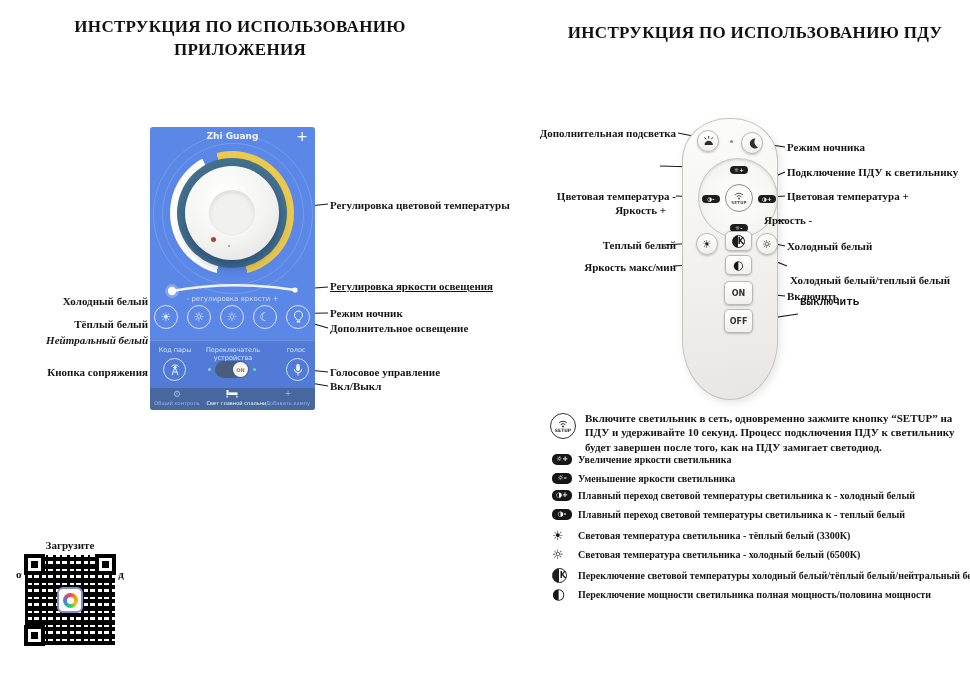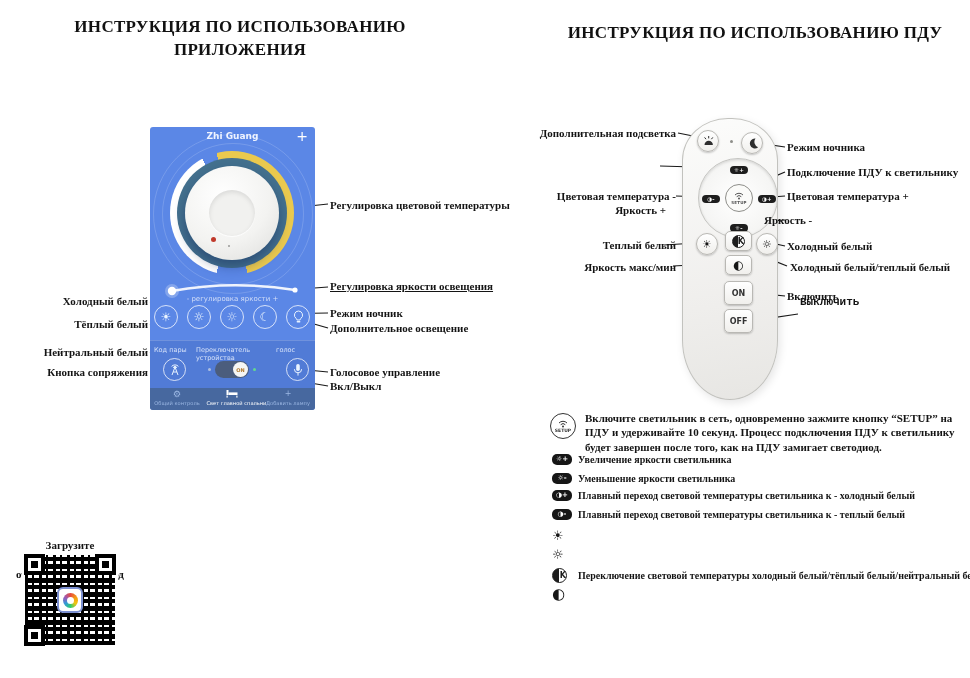--- a/index.html
+++ b/index.html
@@ -31,21 +31,21 @@
   .knob-dot-red{position:absolute;left:26px;top:71px;width:5px;height:5px;border-radius:50%;background:#c0392b;}
   .knob-dot{position:absolute;left:43px;top:79px;width:2px;height:2px;border-radius:50%;background:#9a9a98;}
   .slider-label{position:absolute;left:0;top:168px;width:100%;text-align:center;
                 font:400 7px "DejaVu Sans",sans-serif;color:#d3def8;}
   .app-btn{position:absolute;top:178px;width:24px;height:24px;border-radius:50%;
            border:1px solid rgba(255,255,255,.75);color:#eaf4ff;display:flex;align-items:center;
            justify-content:center;font:400 12px "DejaVu Sans",sans-serif;box-sizing:border-box;}
   .band{position:absolute;left:0;top:213px;width:100%;height:48px;background:rgba(18,38,96,.12);
         border-top:1px solid rgba(255,255,255,.18);}
   .mini-label{position:absolute;top:219px;font:400 6.5px "DejaVu Sans",sans-serif;color:#d6e2fa;
-              transform-origin:center;}
+              text-align:center;transform-origin:center;}
   .cir-icon{position:absolute;top:231px;width:23px;height:23px;border-radius:50%;
             border:1px solid rgba(255,255,255,.75);display:flex;align-items:center;justify-content:center;box-sizing:border-box;}
   .toggle{position:absolute;left:65px;top:234px;width:34px;height:17px;border-radius:9px;background:#4b5d7d;}
   .toggle-knob{position:absolute;right:1px;top:1px;width:15px;height:15px;border-radius:50%;background:#f6f6f4;
                display:flex;align-items:center;justify-content:center;font:700 5px "DejaVu Sans",sans-serif;color:#b07a30;}
   .tg-dot{position:absolute;top:241px;width:3px;height:3px;border-radius:50%;}
   .tabbar{position:absolute;left:0;top:261px;width:100%;height:22px;background:#47689f;border-radius:0 0 3px 3px;}
   .tab{position:absolute;top:1px;width:60px;text-align:center;color:#9cb8e4;}
   .tab .tab-ic{font:400 9px "DejaVu Sans",sans-serif;line-height:10px;display:block;}
   .tab .tab-lb{font:400 6px "DejaVu Sans",sans-serif;display:block;white-space:nowrap;transform:scale(.85);transform-origin:center;}
@@ -228,21 +228,21 @@
       </div>
       <div class="tab" style="left:108px;">
         <span class="tab-ic" style="font-size:8px;">+</span>
         <span class="tab-lb">Добавить лампу</span>
       </div>
     </div>
   </div>
 
   <div class="callout" style="right:822px;top:295px;">Холодный белый</div>
   <div class="callout" style="right:822px;top:318px;">Тёплый белый</div>
-  <div class="callout" style="right:822px;top:346px;">Нейтральный белый</div>
+  <div class="callout" style="right:822px;top:334px;font-style:italic;">Нейтральный белый</div>
   <div class="callout" style="right:822px;top:366px;">Кнопка сопряжения</div>
 
   <div class="callout" style="left:330px;top:199px;">Регулировка цветовой температуры</div>
   <div class="callout" style="left:330px;top:280px;text-decoration:underline;">Регулировка яркости освещения</div>
   <div class="callout" style="left:330px;top:307px;">Режим ночник</div>
   <div class="callout" style="left:330px;top:322px;">Дополнительное освещение</div>
   <div class="callout" style="left:330px;top:366px;">Голосовое управление</div>
   <div class="callout" style="left:330px;top:380px;">Вкл/Выкл</div>
 
   <div class="remote">
@@ -316,21 +316,21 @@
   <div class="callout" style="right:304px;top:160px;margin-top:44px;">Яркость +</div>
   <div class="callout" style="right:294px;top:190px;">Цветовая температура -</div>
   <div class="callout" style="right:294px;top:239px;">Теплый белый</div>
   <div class="callout" style="right:294px;top:261px;">Яркость макс/мин</div>
 
   <div class="callout" style="left:787px;top:141px;">Режим ночника</div>
   <div class="callout" style="left:787px;top:166px;">Подключение ПДУ к светильнику</div>
   <div class="callout" style="left:787px;top:190px;">Цветовая температура +</div>
   <div class="callout" style="left:764px;top:214px;">Яркость -</div>
   <div class="callout" style="left:787px;top:240px;">Холодный белый</div>
-  <div class="callout" style="left:790px;top:261px;">Холодный белый/теплый белый</div>
+  <div class="callout" style="left:790px;top:274px;">Холодный белый/теплый белый</div>
   <div class="callout" style="left:787px;top:290px;">Включить</div>
   <div class="callout" style="left:800px;top:296px;font-family:Liberation Mono, monospace;">Выключить</div>
 
   <div class="setup-note-ic">
     <svg width="12" height="9">
       <g stroke="#333" stroke-width="1" fill="none">
         <path d="M2 4 a5.5 5.5 0 0 1 8 0"></path>
         <path d="M3.7 5.7 a3.2 3.2 0 0 1 4.6 0"></path>
       </g>
       <circle cx="6" cy="7.6" r="1" fill="#333"></circle>
@@ -360,38 +360,41 @@
   <div class="legend-row" style="top:509px;">
     <span class="legend-ic">
         <span class="pill-ic">◑-</span>
       </span>
     <span class="legend-txt">Плавный переход световой температуры светильника к - теплый белый</span>
   </div>
   <div class="legend-row" style="top:529px;">
     <span class="legend-ic">
         <span class="sun-filled-ic">☀</span>
       </span>
+    <span class="legend-txt">Световая температура светильника - тёплый белый (3300К)</span>
   </div>
   <div class="legend-row" style="top:548px;">
     <span class="legend-ic">
         <span class="sun-outline-ic">☼</span>
       </span>
+    <span class="legend-txt">Световая температура светильника - холодный белый (6500К)</span>
   </div>
   <div class="legend-row" style="top:568px;">
     <span class="legend-ic">
         <span class="kcirc" style="width:15px;height:15px;">
           <span style="top:2px;">K</span>
         </span>
       </span>
     <span class="legend-txt">Переключение световой температуры холодный белый/тёплый белый/нейтральный белый</span>
   </div>
   <div class="legend-row" style="top:588px;">
     <span class="legend-ic">
         <span class="half-ic" style="font-size:15px;">◐</span>
       </span>
+    <span class="legend-txt">Переключение мощности светильника полная мощность/половина мощности</span>
   </div>
 
   <div class="doc-text" style="left:16px;top:518px;width:108px;text-align:center;margin-top:20px;">
     <span>Загрузите приложение</span><br>
     <span>отсканировав QR код</span>
   </div>
 
   <div class="qr">
     <div class="qr-pattern"></div>
     <div class="finder" style="left:2px;top:2px;">

